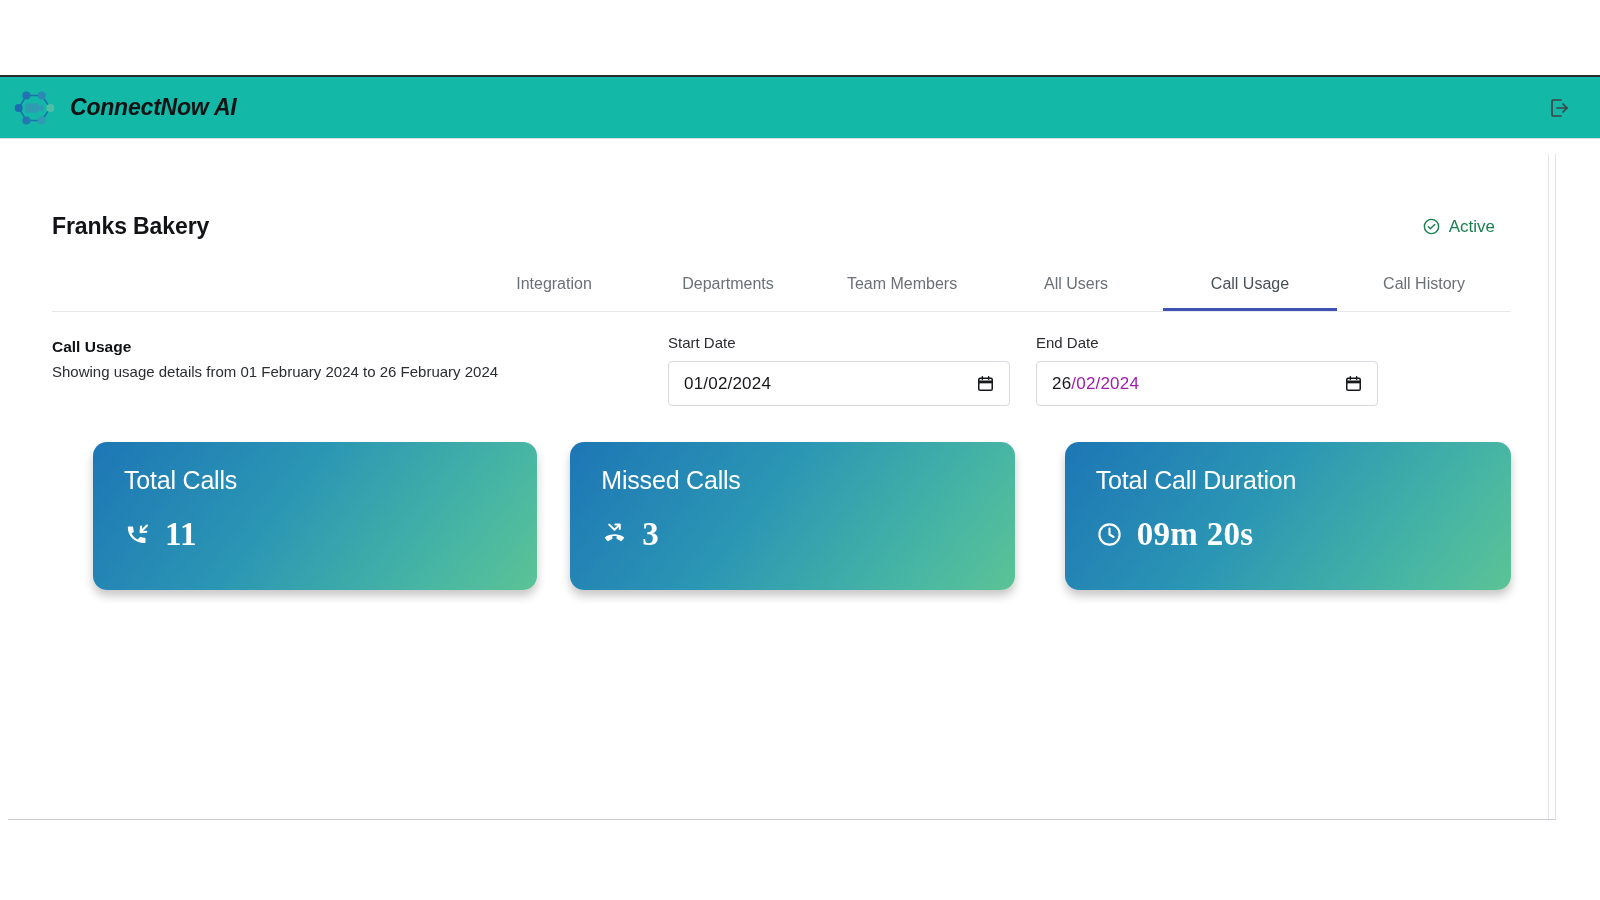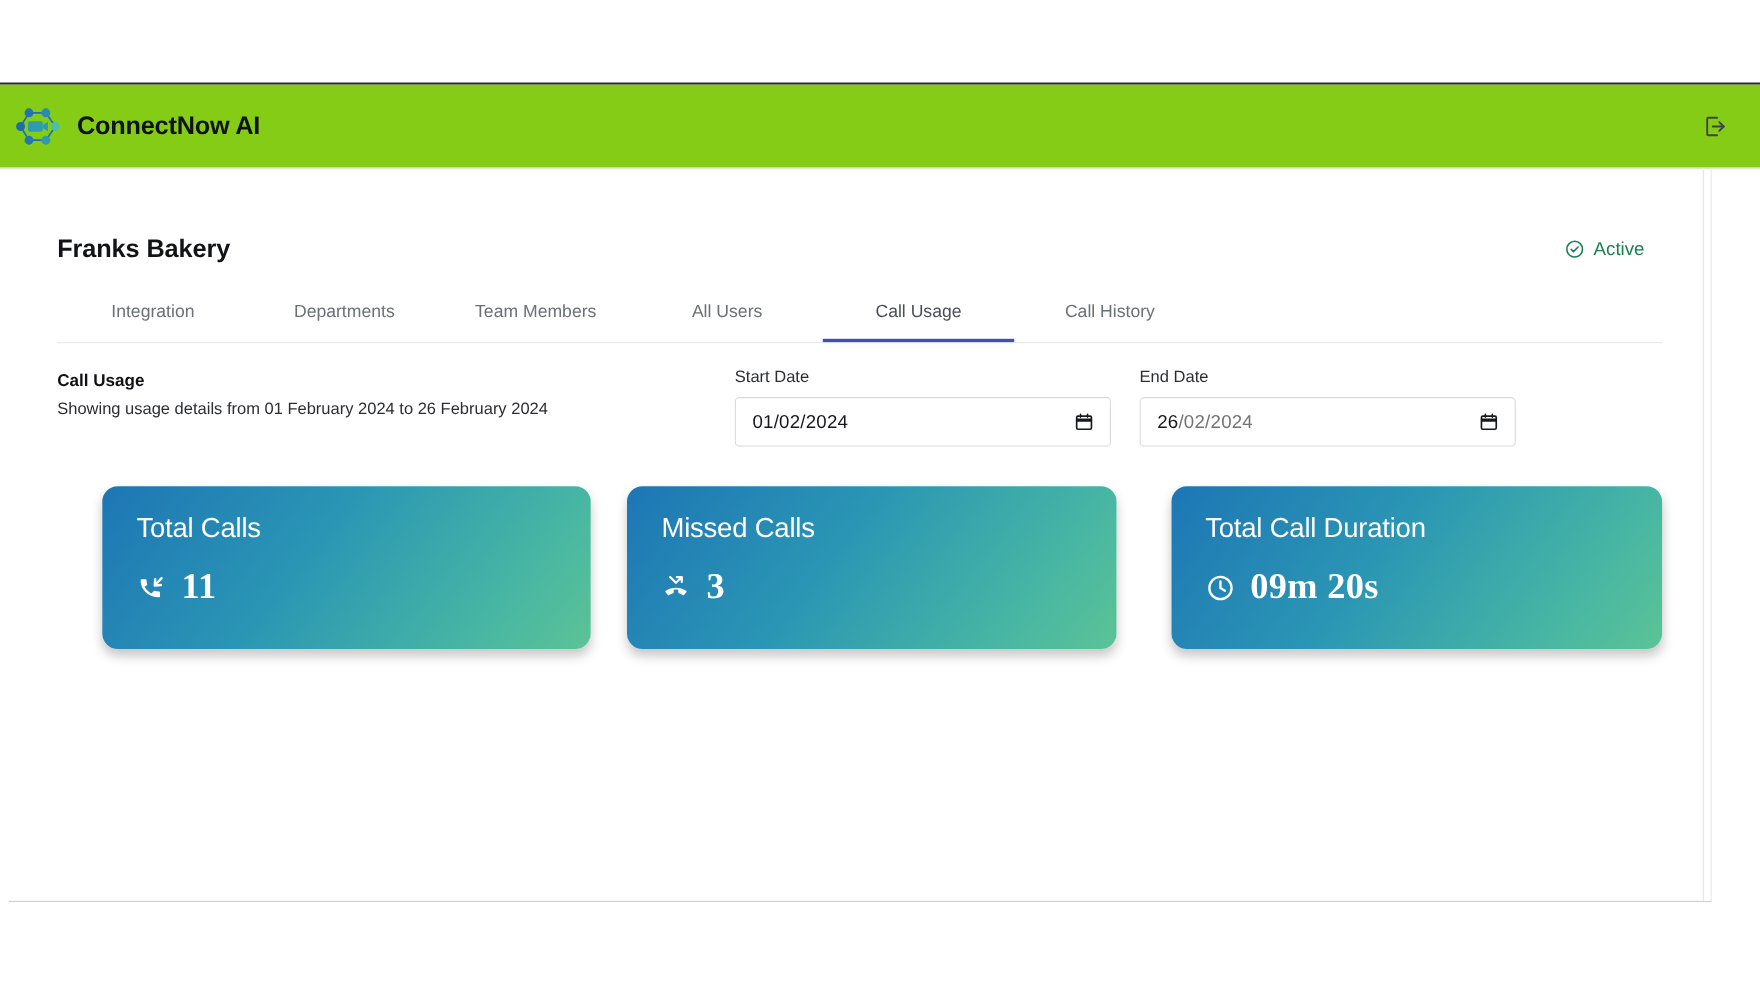--- a/index.html
+++ b/index.html
@@ -27,28 +27,29 @@
     width: 1600px;
     height: 745px;
     background: #ffffff;
     border-top: 2px solid #2b2b2b;
     box-sizing: border-box;
   }
 
   
   .topbar {
     position: relative;
-    height: 76px;
-    background: #84cc16;
+    height: 62px;
+    background: #14b8a6;
     border-bottom: 1px solid #d8dce0;
     display: flex;
     align-items: center;
     justify-content: space-between;
     padding: 0 26px 0 12px;
     box-sizing: border-box;
+    font-style: italic;
   }
   .brand {
     display: flex;
     align-items: center;
     gap: 12px;
   }
   .brand-logo {
     width: 46px;
     height: 46px;
     flex: 0 0 auto;
@@ -111,20 +112,21 @@
     font-size: 17px;
   }
 
   
   .tabs {
     margin: 22px 44px 0 44px;
     border-bottom: 1px solid #e6e8ec;
     display: flex;
     align-items: stretch;
     height: 49px;
+    justify-content: flex-end;
   }
   .tab {
     min-width: 174px;
     display: flex;
     align-items: center;
     justify-content: center;
     font-size: 16px;
     color: #6b6f76;
     cursor: pointer;
     border-bottom: 3px solid transparent;
@@ -171,21 +173,21 @@
     justify-content: space-between;
     padding: 0 14px 0 15px;
     box-sizing: border-box;
     cursor: text;
   }
   .date-value {
     font-size: 17px;
     color: #17181b;
     letter-spacing: 0.2px;
   }
-  .date-value .dim { color: #737373; }
+  .date-value .dim { color: #a21caf; }
   .cal-icon { flex: 0 0 auto; display: flex; align-items: center; cursor: pointer; }
 
   
   .cards {
     display: flex;
     padding: 36px 44px 14px 85px;
     gap: 33px;
   }
   .stat-card {
     width: 453px;

